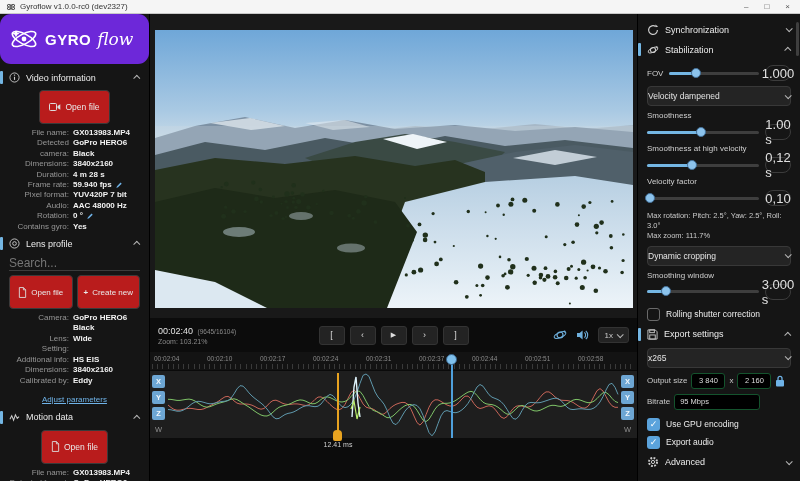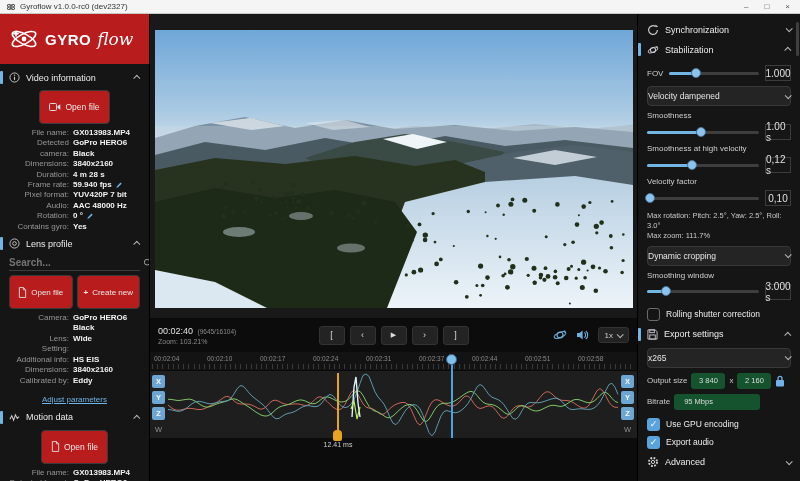--- a/index.html
+++ b/index.html
@@ -11,21 +11,21 @@
   .titlebar .ttext { font-size:8px; color:#333; }
   .winbtns { margin-left:auto; display:flex; gap:16px; padding-right:4px; }
   .winbtns span { font-size:8px; color:#555; line-height:12px; cursor:default; }
 
   
   .leftpanel { position:absolute; top:14px; left:0; bottom:0; width:150px; background:#151515; border-right:1px solid #000; overflow:hidden; }
   .rightpanel { position:absolute; top:14px; right:0; bottom:0; width:163px; background:#151515; border-left:1px solid #000; padding:4px 9px 0 9px; overflow:hidden; }
   .center { position:absolute; top:14px; left:150px; width:487px; bottom:0; background:#0c0c0c; display:flex; flex-direction:column; }
 
   
-  .logo { height:50px; background:#b91c1c; display:flex; align-items:center; padding-left:8px; gap:5px; }
+  .logo { height:50px; background:#6d28d9; display:flex; align-items:center; padding-left:8px; gap:5px;border-radius:11px; }
   .logo .gyro { color:#fff; font-weight:bold; font-size:15px; letter-spacing:.5px; }
   .logo .flow { color:#fff; font-family:"DejaVu Serif",serif; font-style:italic; font-size:17px; margin-left:1px; }
 
   .lp-inner { padding:2px 9px 0 9px; }
 
   
   .sechead { position:relative; display:flex; align-items:center; gap:6px; height:17px; font-size:9px; color:#ececec; margin-top:3px; }
   .sechead.active::before { content:''; position:absolute; left:-9px; top:2px; width:3px; height:13px; background:#74b6e3; border-radius:1px; }
   .rightpanel .sechead.active::before { left:-9px; }
   .sechead .chev { margin-left:auto; }
@@ -40,41 +40,41 @@
   .kv .k { width:64px; text-align:right; color:#969696; padding-right:4px; flex:none; }
   .kv .v { color:#f2f2f2; font-weight:bold; display:flex; align-items:center; gap:3px; }
 
   
   .btn { display:inline-flex; align-items:center; justify-content:center; gap:4px; background:#b91c1c; border:1px solid #3a3a3a; border-radius:4px; color:#e9e9e9; font-size:8.5px; height:34px; padding:0 9px; cursor:pointer; }
   .btnrow-center { text-align:center; margin:4px 0; }
   .btnrow-split { display:flex; gap:4px; margin:4px 0; }
   .btnrow-split .btn { flex:1; padding:0 2px; font-size:8px; }
 
   .search { display:flex; align-items:center; height:16px; border-bottom:1px solid #3c3c3c; margin:3px 0 2px 0; }
-  .search input { flex:1; background:transparent; border:none; outline:none; color:#ddd; font-size:10px; font-family:"Liberation Sans",sans-serif;font-weight:bold; }
+  .search input { flex:1; background:transparent; border:none; outline:none; color:#ddd; font-size:12px; font-family:"Liberation Sans",sans-serif; }
 
   .linkrow { text-align:center; margin:2px 0 1px 0; }
   .link { color:#6fb3e8; font-size:8px; text-decoration:underline; cursor:pointer; }
 
   .chkrow { display:flex; align-items:center; gap:6px; font-size:8.5px; color:#ececec; margin:5px 0; }
   .cb { width:13px; height:13px; border-radius:3px; background:#5ba3dc; color:#fff; font-size:9px; line-height:13px; text-align:center; flex:none; cursor:pointer; }
   .cb.un { background:transparent; border:1px solid #6a6a6a; color:transparent; }
 
   
   .dd { height:20px; background:#242424; border:1px solid #383838; border-radius:4px; display:flex; align-items:center; padding:0 0; color:#e4e4e4; font-size:8.5px; margin:5px 0; cursor:pointer; }
   .dd .chev { margin-left:auto; }
   .slabel { font-size:8px; color:#cfcfcf; margin-top:4px; }
   .srow { display:flex; align-items:center; gap:6px; margin:4px 0 2px 0; }
   .track { flex:1; height:3px; background:#3e3e3e; border-radius:2px; position:relative; cursor:pointer; }
   .fill { position:absolute; left:0; top:0; height:100%; background:#74b6e3; border-radius:2px; }
   .knob { position:absolute; top:-4px; width:10px; height:10px; margin-left:-5px; border-radius:50%; background:#8cc3ec; border:1px solid #44719a; cursor:pointer; }
-  .vbox { width:26px; height:16px; flex:none; background:#161616; border:1px solid #3c3c3c; border-radius:0; color:#e0e0e0; font-size:10px; display:flex; align-items:center; justify-content:center; cursor:text; }
+  .vbox { width:26px; height:16px; flex:none; background:#161616; border:1px solid #3c3c3c; border-radius:8px; color:#e0e0e0; font-size:13px; display:flex; align-items:center; justify-content:center; cursor:text; }
   .note { font-size:7.5px; color:#c9c9c9; line-height:9.5px; margin-top:5px; }
   .sizerow { display:flex; align-items:center; gap:4px; margin:5px 0; font-size:8px; color:#c9c9c9; }
-  .szbox { width:34px; height:16px; background:#14532d; border:5px solid #14532d; border-radius:3px; color:#ddd; font-size:7.5px; display:flex; align-items:center; justify-content:center; }
+  .szbox { width:34px; height:16px; background:#000000; border:1px solid #14532d; border-radius:3px; color:#ddd; font-size:7.5px; display:flex; align-items:center; justify-content:center; }
   .scrollthumb { position:absolute; right:1px; top:8px; width:3px; height:34px; background:#3f3f3f; border-radius:2px; }
 
   
   .viewport { position:relative; height:304px; background:#191919; flex:none; }
   .viewport svg { position:absolute; left:5px; right:4px; top:16px; bottom:10px; width:478px; height:278px; }
 
   
   .playerbar { height:34px; flex:none; display:flex; align-items:center; padding:0 8px; gap:6px; }
   .tcblock { width:120px; flex:none; line-height:10px; }
   .tc { font-size:9px; color:#e2e2e2; }

